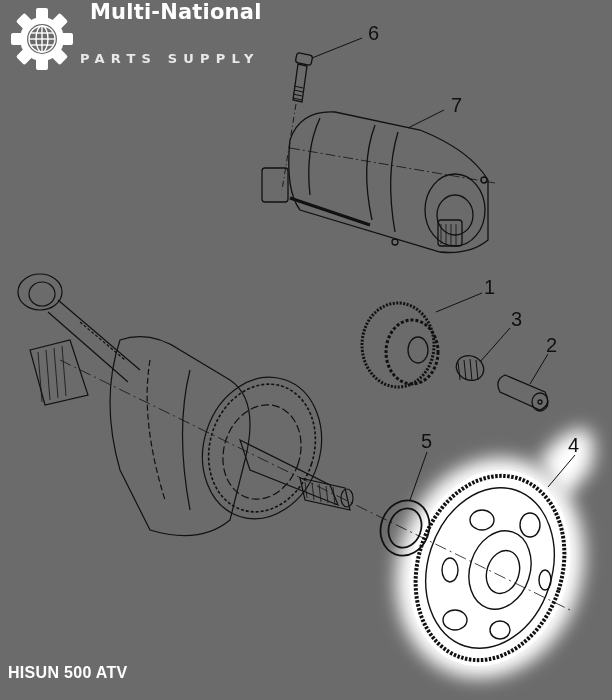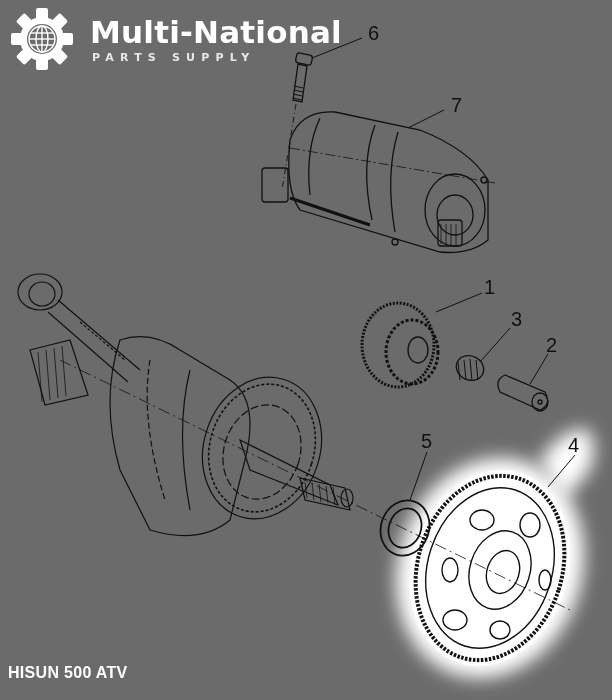--- a/index.html
+++ b/index.html
@@ -1,20 +1,20 @@
 <!DOCTYPE html>
 <html><head>
 <meta charset="utf-8">
 <style>
   html,body{margin:0;padding:0;}
   body{width:612px;height:700px;background:#6b6b6b;position:relative;overflow:hidden;font-family:"Liberation Sans",sans-serif;}
   .abs{position:absolute;}
   .logo{left:10px;top:8px;width:290px;height:62px;}
-  .brand-name{left:90px;top:14px;color:#fff;font-weight:bold;font-size:31px;letter-spacing:0.2px;font-family:"DejaVu Sans",sans-serif;}
-  .brand-sub{left:92px;top:51px;color:#e8e8e8;font-size:11px;letter-spacing:6.2px;font-weight:bold;font-family:"DejaVu Sans",sans-serif;}
+  .brand-name{left:90px;top:0;color:#fff;font-weight:bold;font-size:21px;letter-spacing:0.2px;font-family:"DejaVu Sans",sans-serif;}
+  .brand-sub{left:80px;top:51px;color:#e8e8e8;font-size:13px;letter-spacing:6.2px;font-weight:bold;font-family:"DejaVu Sans",sans-serif;}
   .callout{color:#111;font-size:20px;font-family:"Liberation Sans",sans-serif;}
   .footer-title{left:8px;top:664px;color:#fff;font-weight:bold;font-size:16px;font-family:"Liberation Sans",sans-serif;letter-spacing:0.3px;}
   svg.diagram{position:absolute;left:0;top:0;}
 </style>
 </head>
 <body>
 
 <svg class="diagram" width="612" height="700" viewBox="0 0 612 700">
   <defs>
     <filter id="glow" x="-30%" y="-30%" width="160%" height="160%">

